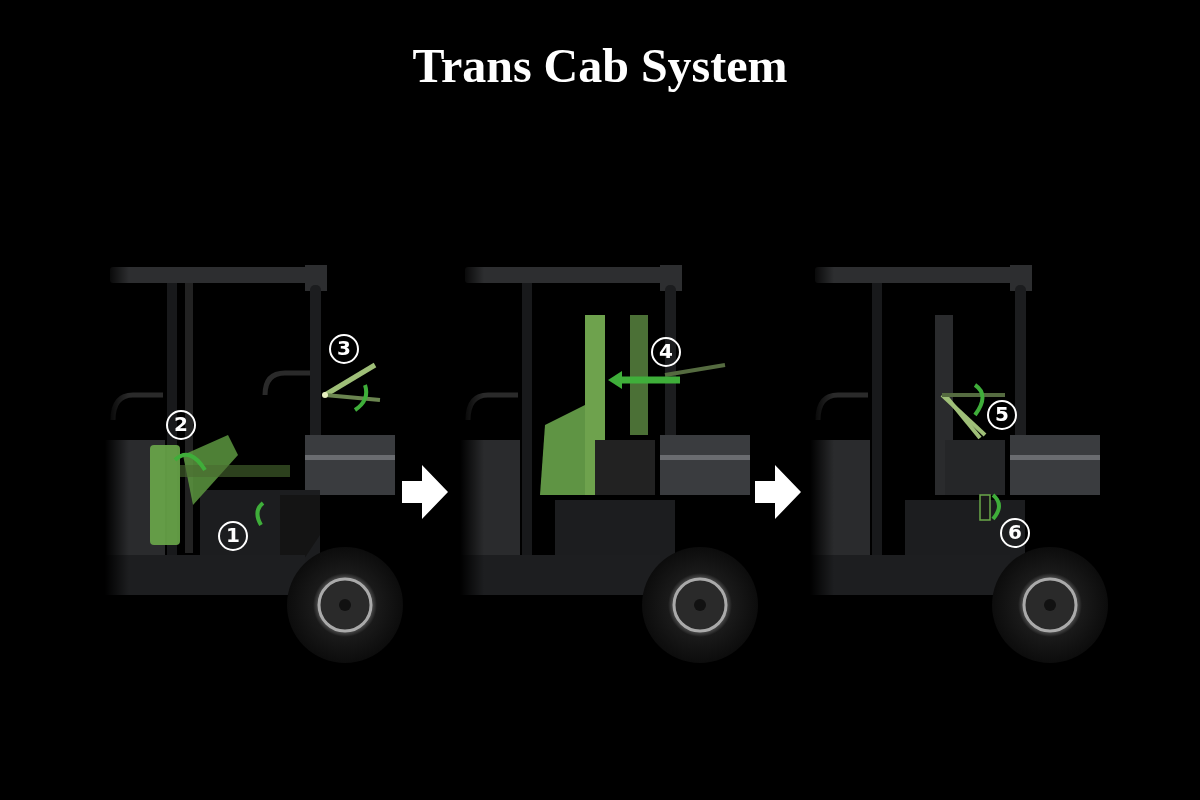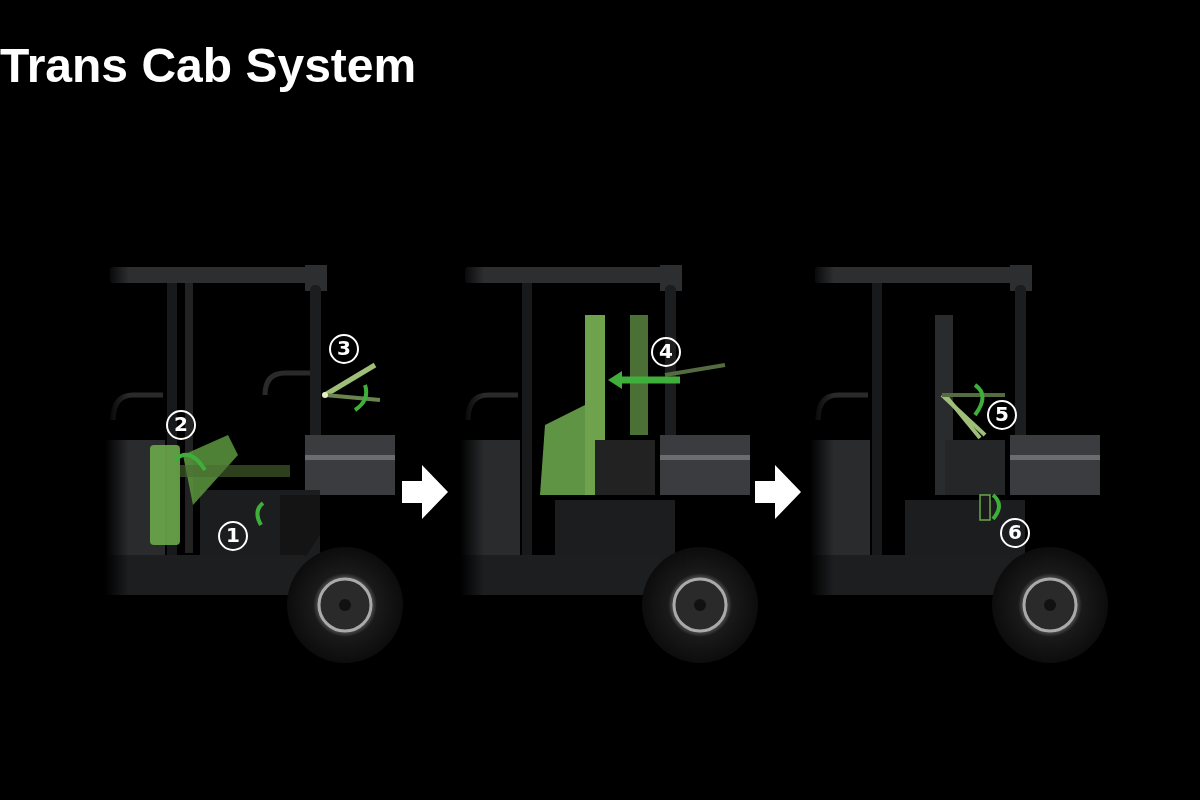--- a/index.html
+++ b/index.html
@@ -1,17 +1,17 @@
 <!DOCTYPE html>
 <html><head>
   <meta charset="utf-8">
   <style>
     html, body { margin: 0; padding: 0; background: #000; }
     body { width: 1200px; height: 800px; position: relative; overflow: hidden; font-family: "DejaVu Sans", sans-serif; }
-    .title { position: absolute; left: 0; top: 38px; width: 1200px; text-align: left; color: #fff; font-size: 48px; font-weight: bold; letter-spacing: 0px; font-family: Liberation Sans, sans-serif; }
+    .title { position: absolute; left: 0; top: 38px; width: 1200px; text-align: center; color: #fff; font-size: 48px; font-weight: bold; letter-spacing: 0px; font-family: Liberation Serif, serif; }
     .panel { position: absolute; top: 255px; width: 300px; height: 430px; }
     .panel svg { width: 300px; height: 430px; display: block; }
     .arrow { position: absolute; top: 465px; width: 48px; height: 54px; }
     .marker { position: absolute; width: 30px; height: 30px; border: 2.5px solid #fff; border-radius: 50%; box-sizing: border-box; color: #fff; font-weight: bold; font-size: 20px; line-height: 25px; text-align: center; font-family: "DejaVu Sans", sans-serif; }
   </style>
 </head>
 <body>
 
 <div class="title">Trans Cab System</div>
 

